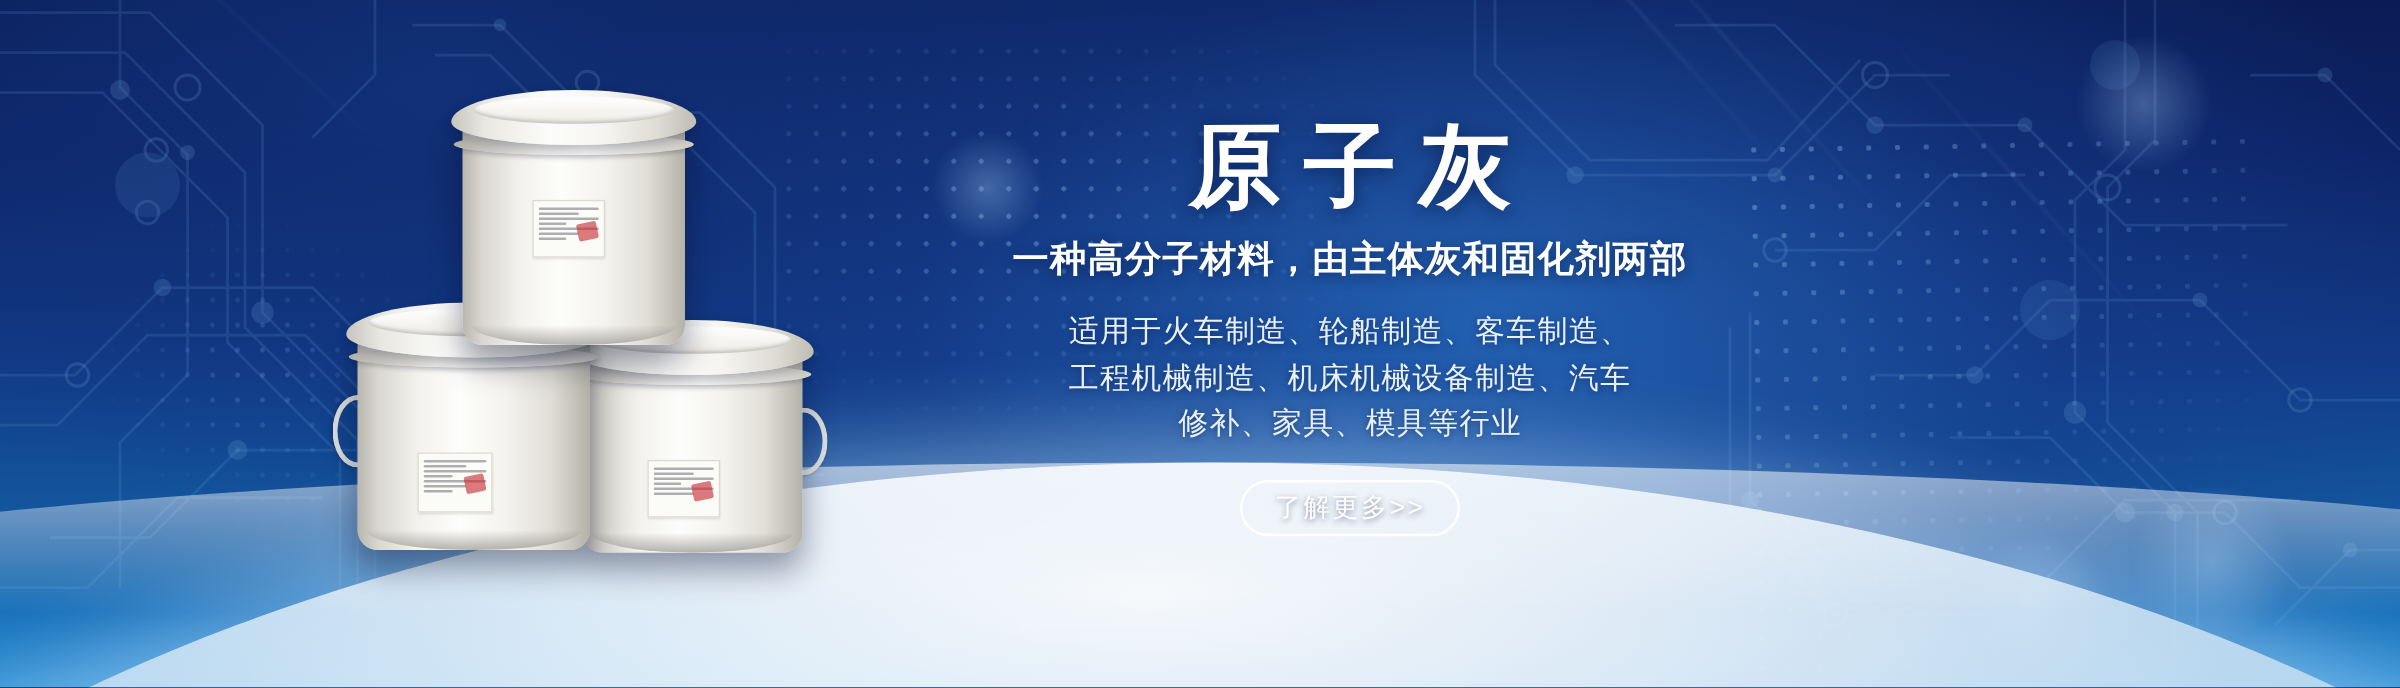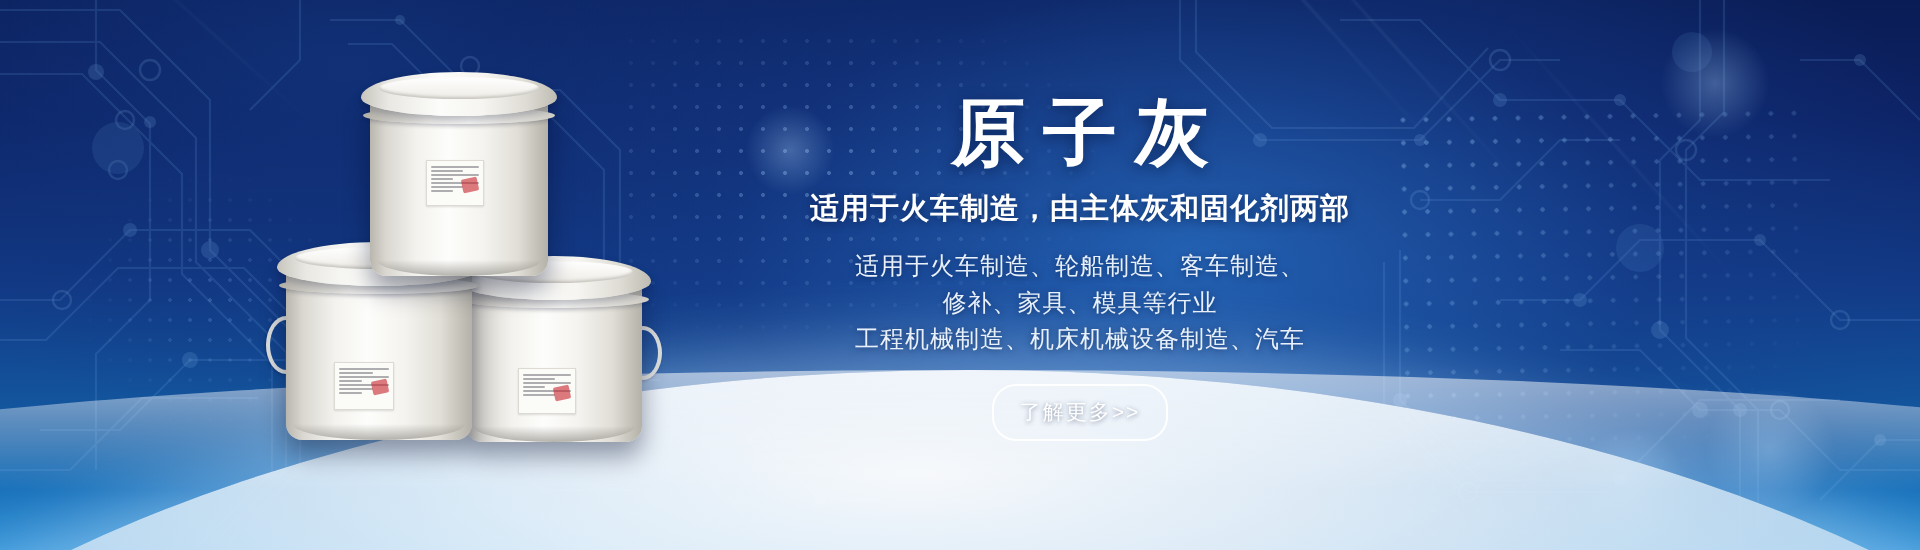--- a/index.html
+++ b/index.html
@@ -156,21 +156,21 @@
   }
   .desc{
     margin-top:22px; color:#e8f1fb; font-size:24px; line-height:1.52; font-weight:400;
     letter-spacing:1px; text-shadow:0 1px 6px rgba(2,16,54,.5);
   }
   .desc div{ white-space:nowrap; }
 
   .cta-wrap{ margin-top:26px; display:flex; justify-content:center; }
   .cta{
     display:inline-flex; align-items:center; justify-content:center;
-    min-width:170px; height:57px; padding:0 26px;
+    min-width:170px; height:45px; padding:0 26px;
     border:2px solid rgba(255,255,255,.95); border-radius:24px;
     color:#ffffff; font-size:21px; letter-spacing:2px; font-weight:400;
     background:transparent; cursor:pointer; white-space:nowrap;
     text-shadow:0 1px 5px rgba(2,16,54,.45);
   }
 </style>
 </head>
 <body>
 
 <div class="banner">
@@ -330,26 +330,26 @@
         <div class="lrow sm"></div>
         <div class="stamp"></div>
       </div>
     </div>
 
   </div>
 
   <div class="copy">
     <div class="headline">原子灰</div>
 
-    <div class="subhead">适用于火车制造，由主体灰和固化剂两部</div>
+    <div class="subhead">一种高分子材料，由主体灰和固化剂两部</div>
 
     <div class="desc">
       <div>适用于火车制造、轮船制造、客车制造、</div>
+      <div>工程机械制造、机床机械设备制造、汽车</div>
       <div>修补、家具、模具等行业</div>
-      <div>工程机械制造、机床机械设备制造、汽车</div>
     </div>
 
     <div class="cta-wrap">
       <button class="cta" type="button">了解更多&gt;&gt;</button>
     </div>
   </div>
 
 </div>
 
 </body></html>

